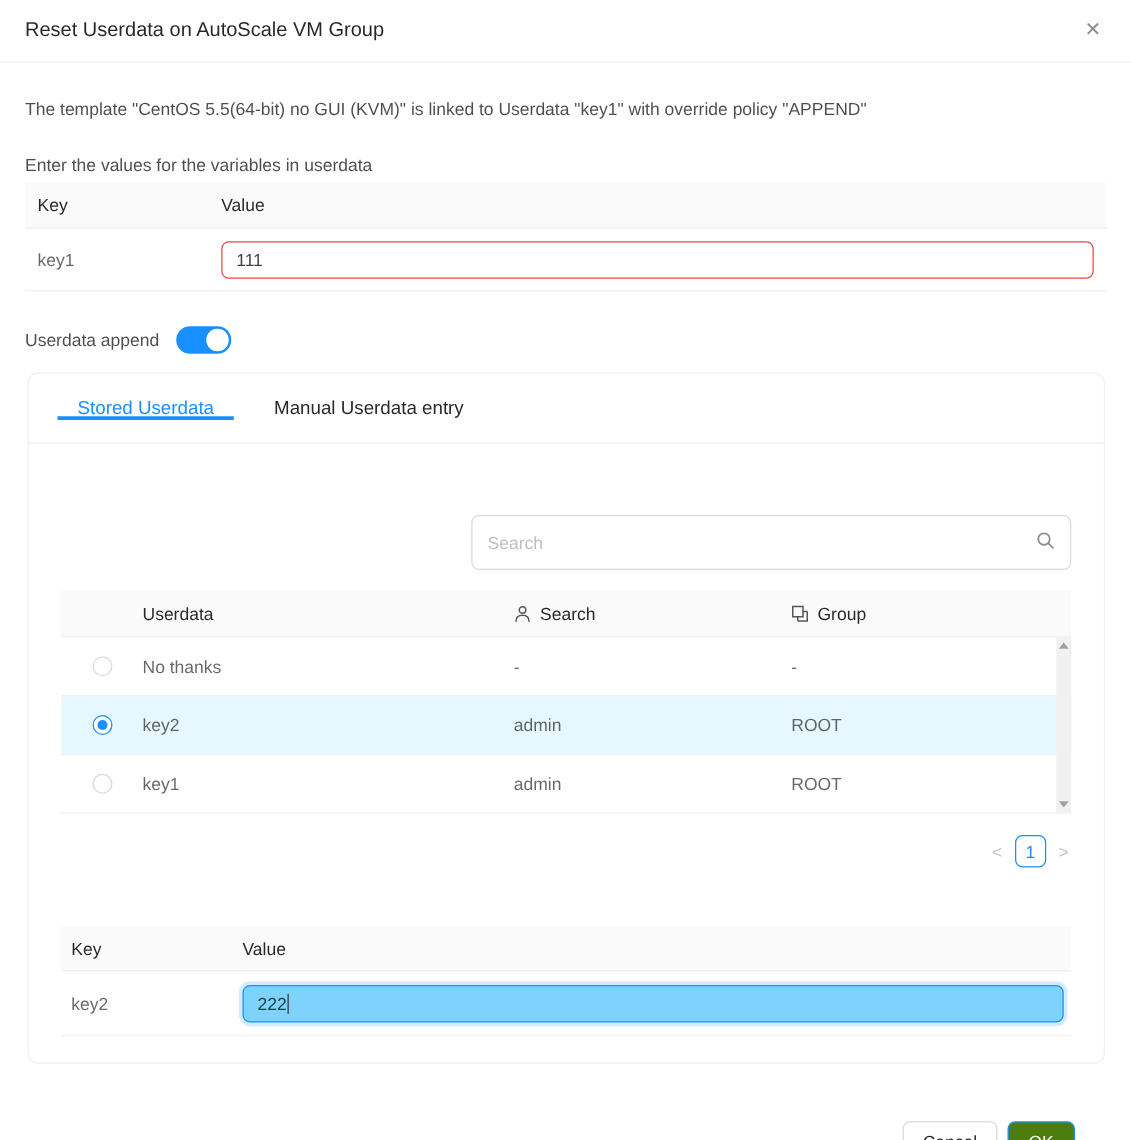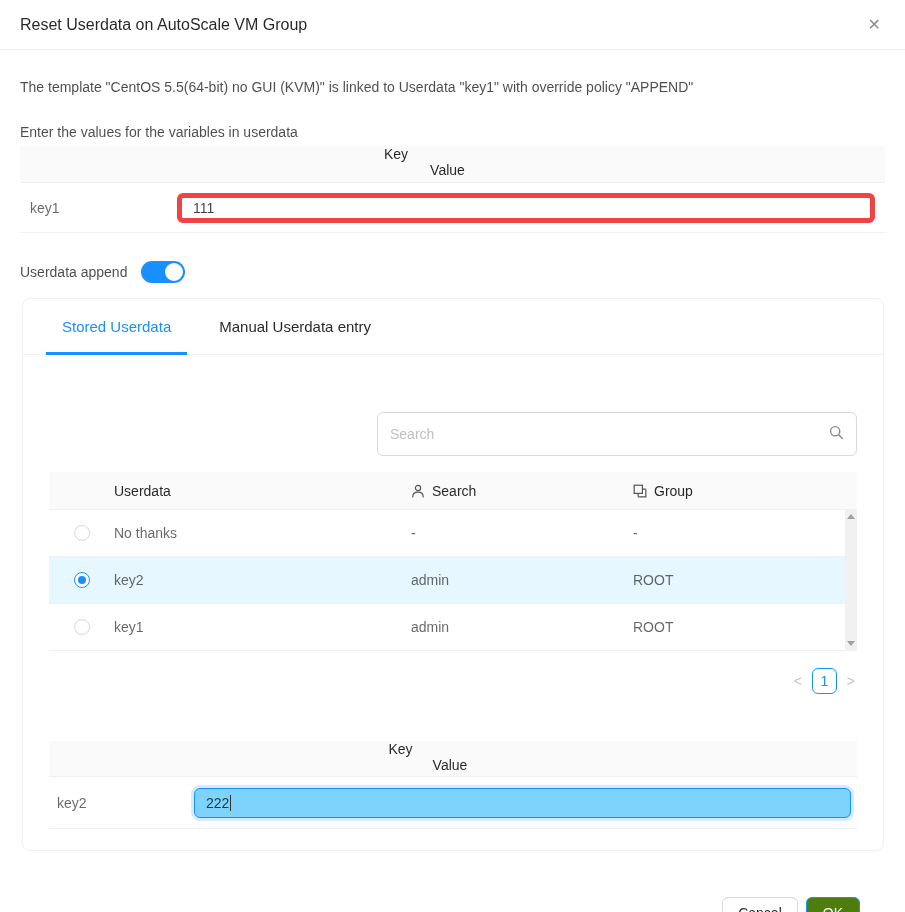--- a/index.html
+++ b/index.html
@@ -13,41 +13,41 @@
   .close-btn { color: #8c8c8c; font-size: 16px; line-height: 1; cursor: pointer; padding: 4px; }
 
   .modal-body { padding: 0 20px; }
 
   .description { margin-top: 29px; color: rgba(0,0,0,0.70); }
   .section-label { margin-top: 29px; color: rgba(0,0,0,0.70); }
 
   
   .kv-table { margin-top: 6px; width: 100%; }
   .kv-head { display: flex; background: #fafafa; border-bottom: 1px solid #f0f0f0;
-    height: 37px; align-items: center; color: rgba(0,0,0,0.85); flex-direction: column; }
+    height: 37px; align-items: center; color: rgba(0,0,0,0.85); }
   .kv-row { display: flex; align-items: center; height: 50px; border-bottom: 1px solid #f0f0f0;
     color: rgba(0,0,0,0.60); }
   .kv-col-key { width: 157px; padding-left: 10px; flex: none; }
   .kv-col-val { flex: 1; padding-right: 10px; }
 
-  .text-input { width: 100%; height: 30px; border: 5px solid #ef4444; border-radius: 6px;
+  .text-input { width: 100%; height: 30px; border: 1px solid #ef4444; border-radius: 6px;
     padding: 0 11px; font-size: 14px; font-family: inherit; color: rgba(0,0,0,0.75);
     outline: none; background: #fff; }
 
   
   .toggle-row { margin-top: 28px; display: flex; align-items: center; }
   .toggle-label { color: rgba(0,0,0,0.70); }
   .switch { margin-left: 14px; width: 44px; height: 22px; border-radius: 11px;
     background: #1890ff; position: relative; cursor: pointer; }
   .switch .knob { position: absolute; top: 2px; right: 2px; width: 18px; height: 18px;
     border-radius: 50%; background: #fff; }
 
   
   .card { margin: 15px 1px 0 2px; border: 1px solid #f0f0f0; border-radius: 8px; background: #fff; }
-  .tab-bar { display: flex; padding: 0 23px; border-bottom: 1px solid #f0f0f0; height: 56px; }
+  .tab-bar { display: flex; padding: 0 23px; border-bottom: 1px solid #f0f0f0; height: 56px; align-items: center; }
   .tab { padding: 0 16px; margin-right: 16px; display: flex; align-items: center;
     cursor: pointer; position: relative; font-size: 15px; color: rgba(0,0,0,0.85); }
   .tab.active { color: #1890ff; }
   .tab.active::after { content: ""; position: absolute; left: 0; right: 0; bottom: -1px;
     height: 3px; background: #1890ff; }
 
   .card-content { padding: 0 26px 21px 26px; }
 
   
   .search-row { margin-top: 57px; display: flex; justify-content: flex-end; }

